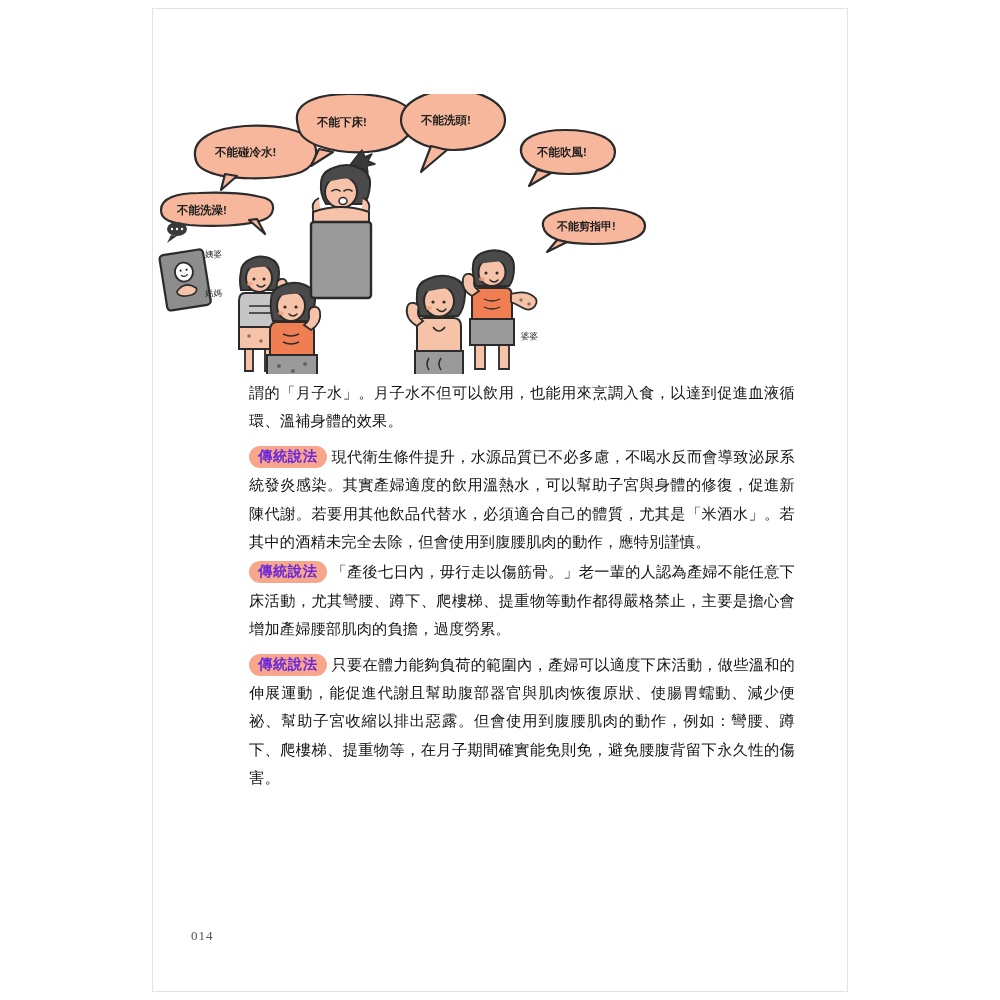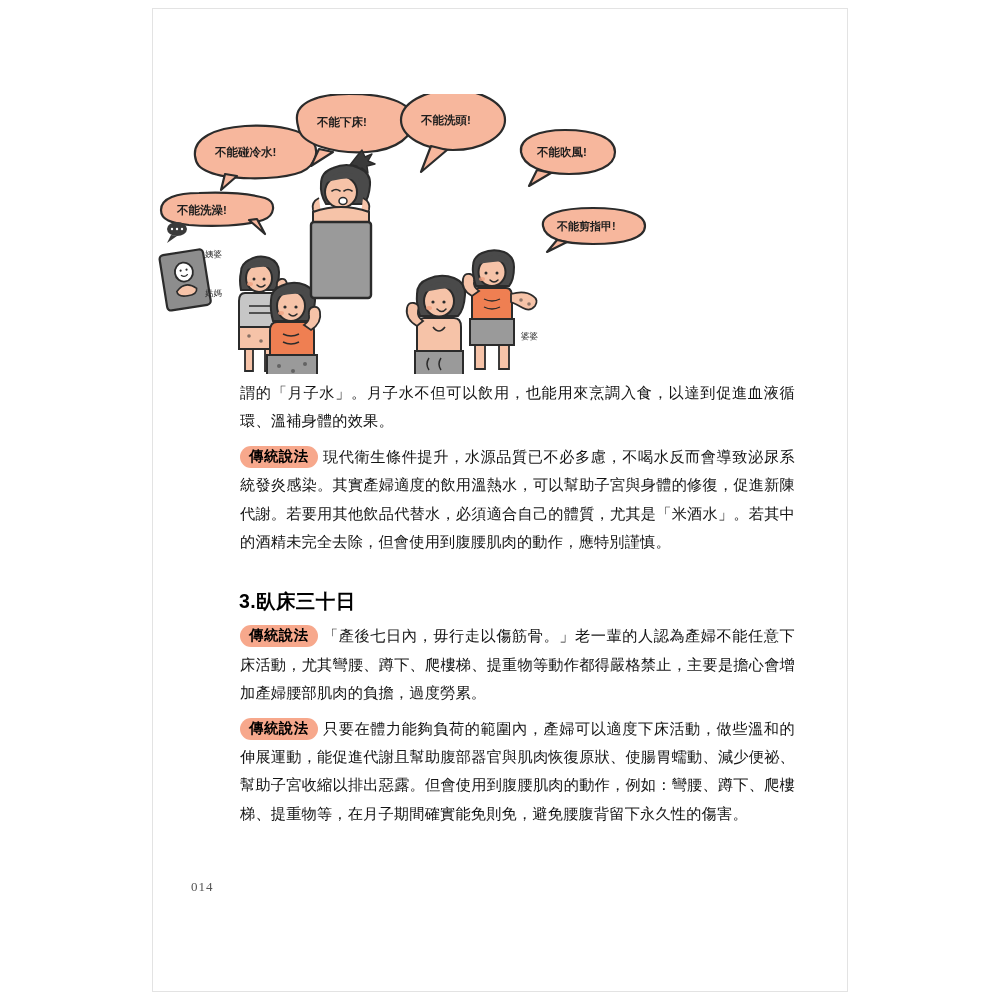--- a/index.html
+++ b/index.html
@@ -37,21 +37,21 @@
 
   
   .content {
     position: absolute;
     left: 86px;
     top: 370px;
     width: 556px;
   }
 
   p.para {
-    margin: 0 0 2px 1px;
+    margin: 0 0 2px 10px;
     font-size: 15.2px;
     line-height: 28.4px;
     color: #141414;
     text-align: justify;
     text-justify: inter-ideograph;
     letter-spacing: 0.2px;
   }
   p.para.gap { margin-top: 7px; }
 
   h2.section-heading {
@@ -60,37 +60,37 @@
     line-height: 30px;
     font-weight: bold;
     color: #000000;
     font-family: "Liberation Sans", "DejaVu Sans", sans-serif;
     letter-spacing: 0.4px;
   }
 
   .tag {
     display: inline-block;
     background: #f7a88c;
-    color: #000000;
+    color: #6d28d9;
     font-weight: bold;
     font-size: 14.4px;
     line-height: 19px;
     padding: 1px 9px 2px 9px;
     border-radius: 11px;
     margin-right: 5px;
     position: relative;
     top: -1px;
     letter-spacing: 0.5px;
     white-space: nowrap;
   }
 
   .folio {
     position: absolute;
     left: 38px;
-    top: 870px;
+    top: 919px;
     font-size: 13px;
     color: #555555;
     letter-spacing: 1px;
     font-family: "Liberation Serif", serif;
   }
 
   .bubble-text {
     font-family: "Liberation Sans", "DejaVu Sans", sans-serif;
     font-weight: bold;
     fill: #1d1d1d;
@@ -267,21 +267,20 @@
   <div class="content">
 
     <p class="para">
       <span>謂的「月子水」。月子水不但可以飲用，也能用來烹調入食，以達到促進血液循環、溫補身體的效果。</span>
     </p>
 
     <p class="para gap">
       <span class="tag">傳統說法</span><span>現代衛生條件提升，水源品質已不必多慮，不喝水反而會導致泌尿系統發炎感染。其實產婦適度的飲用溫熱水，可以幫助子宮與身體的修復，促進新陳代謝。若要用其他飲品代替水，必須適合自己的體質，尤其是「米酒水」。若其中的酒精未完全去除，但會使用到腹腰肌肉的動作，應特別謹慎。</span>
     </p>
 
-    <h2 class="section-heading">3.臥床三十日</h2>
 
     <p class="para">
       <span class="tag">傳統說法</span><span>「產後七日內，毋行走以傷筋骨。」老一輩的人認為產婦不能任意下床活動，尤其彎腰、蹲下、爬樓梯、提重物等動作都得嚴格禁止，主要是擔心會增加產婦腰部肌肉的負擔，過度勞累。</span>
     </p>
 
     <p class="para gap">
       <span class="tag">傳統說法</span><span>只要在體力能夠負荷的範圍內，產婦可以適度下床活動，做些溫和的伸展運動，能促進代謝且幫助腹部器官與肌肉恢復原狀、使腸胃蠕動、減少便祕、幫助子宮收縮以排出惡露。但會使用到腹腰肌肉的動作，例如：彎腰、蹲下、爬樓梯、提重物等，在月子期間確實能免則免，避免腰腹背留下永久性的傷害。</span>
     </p>
 
   </div>

